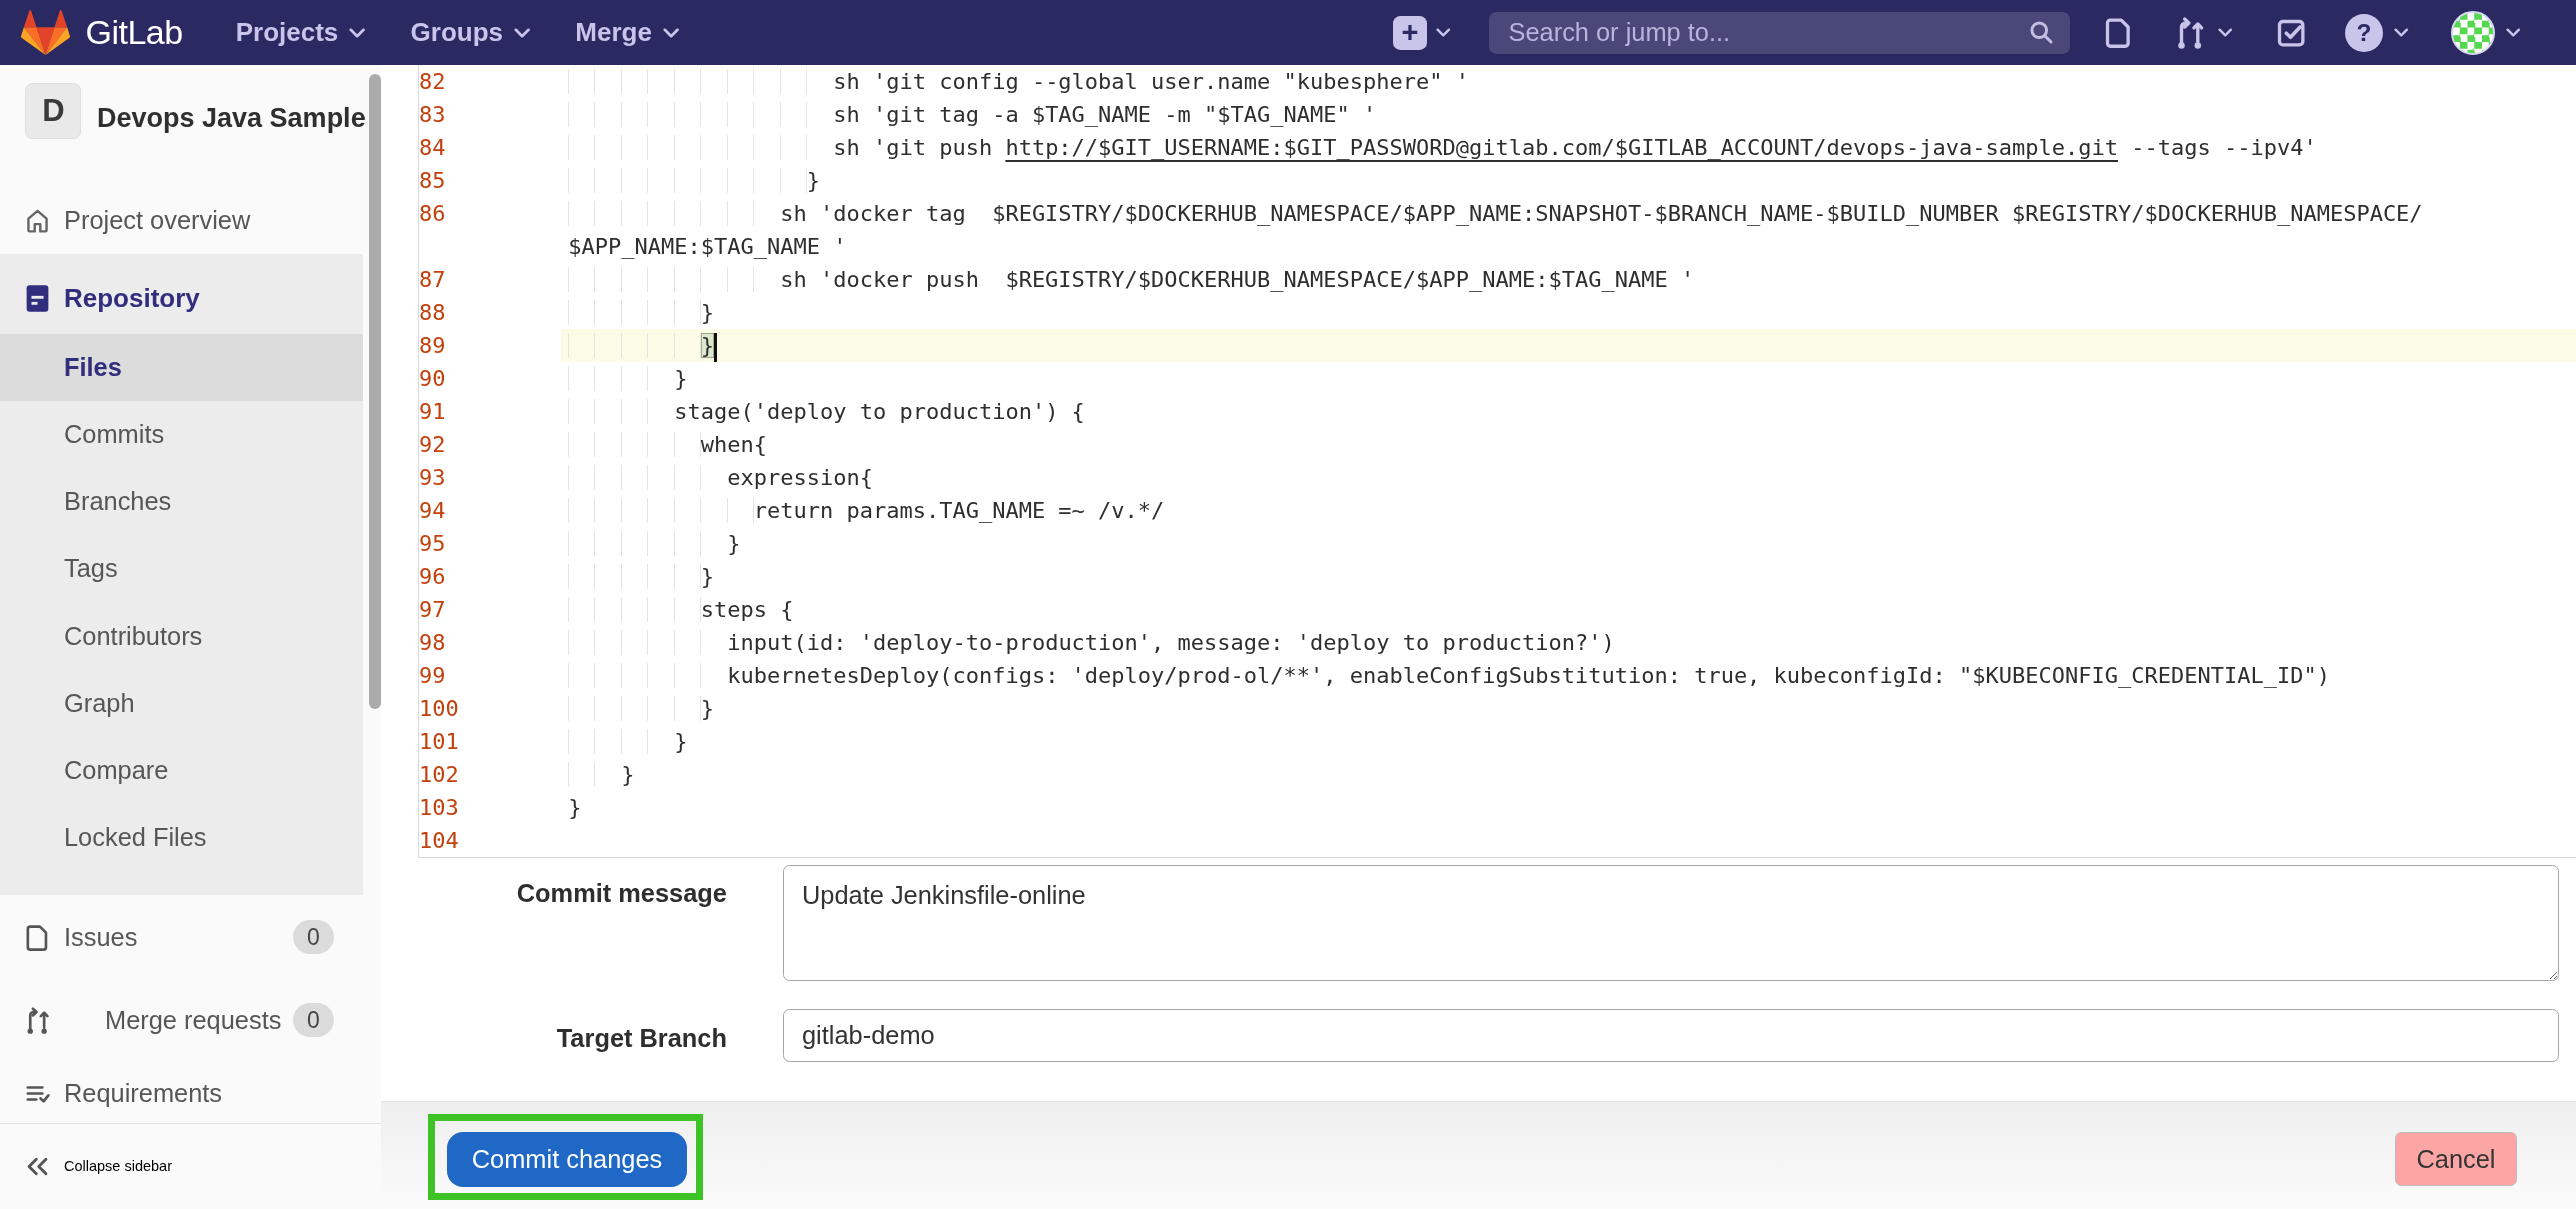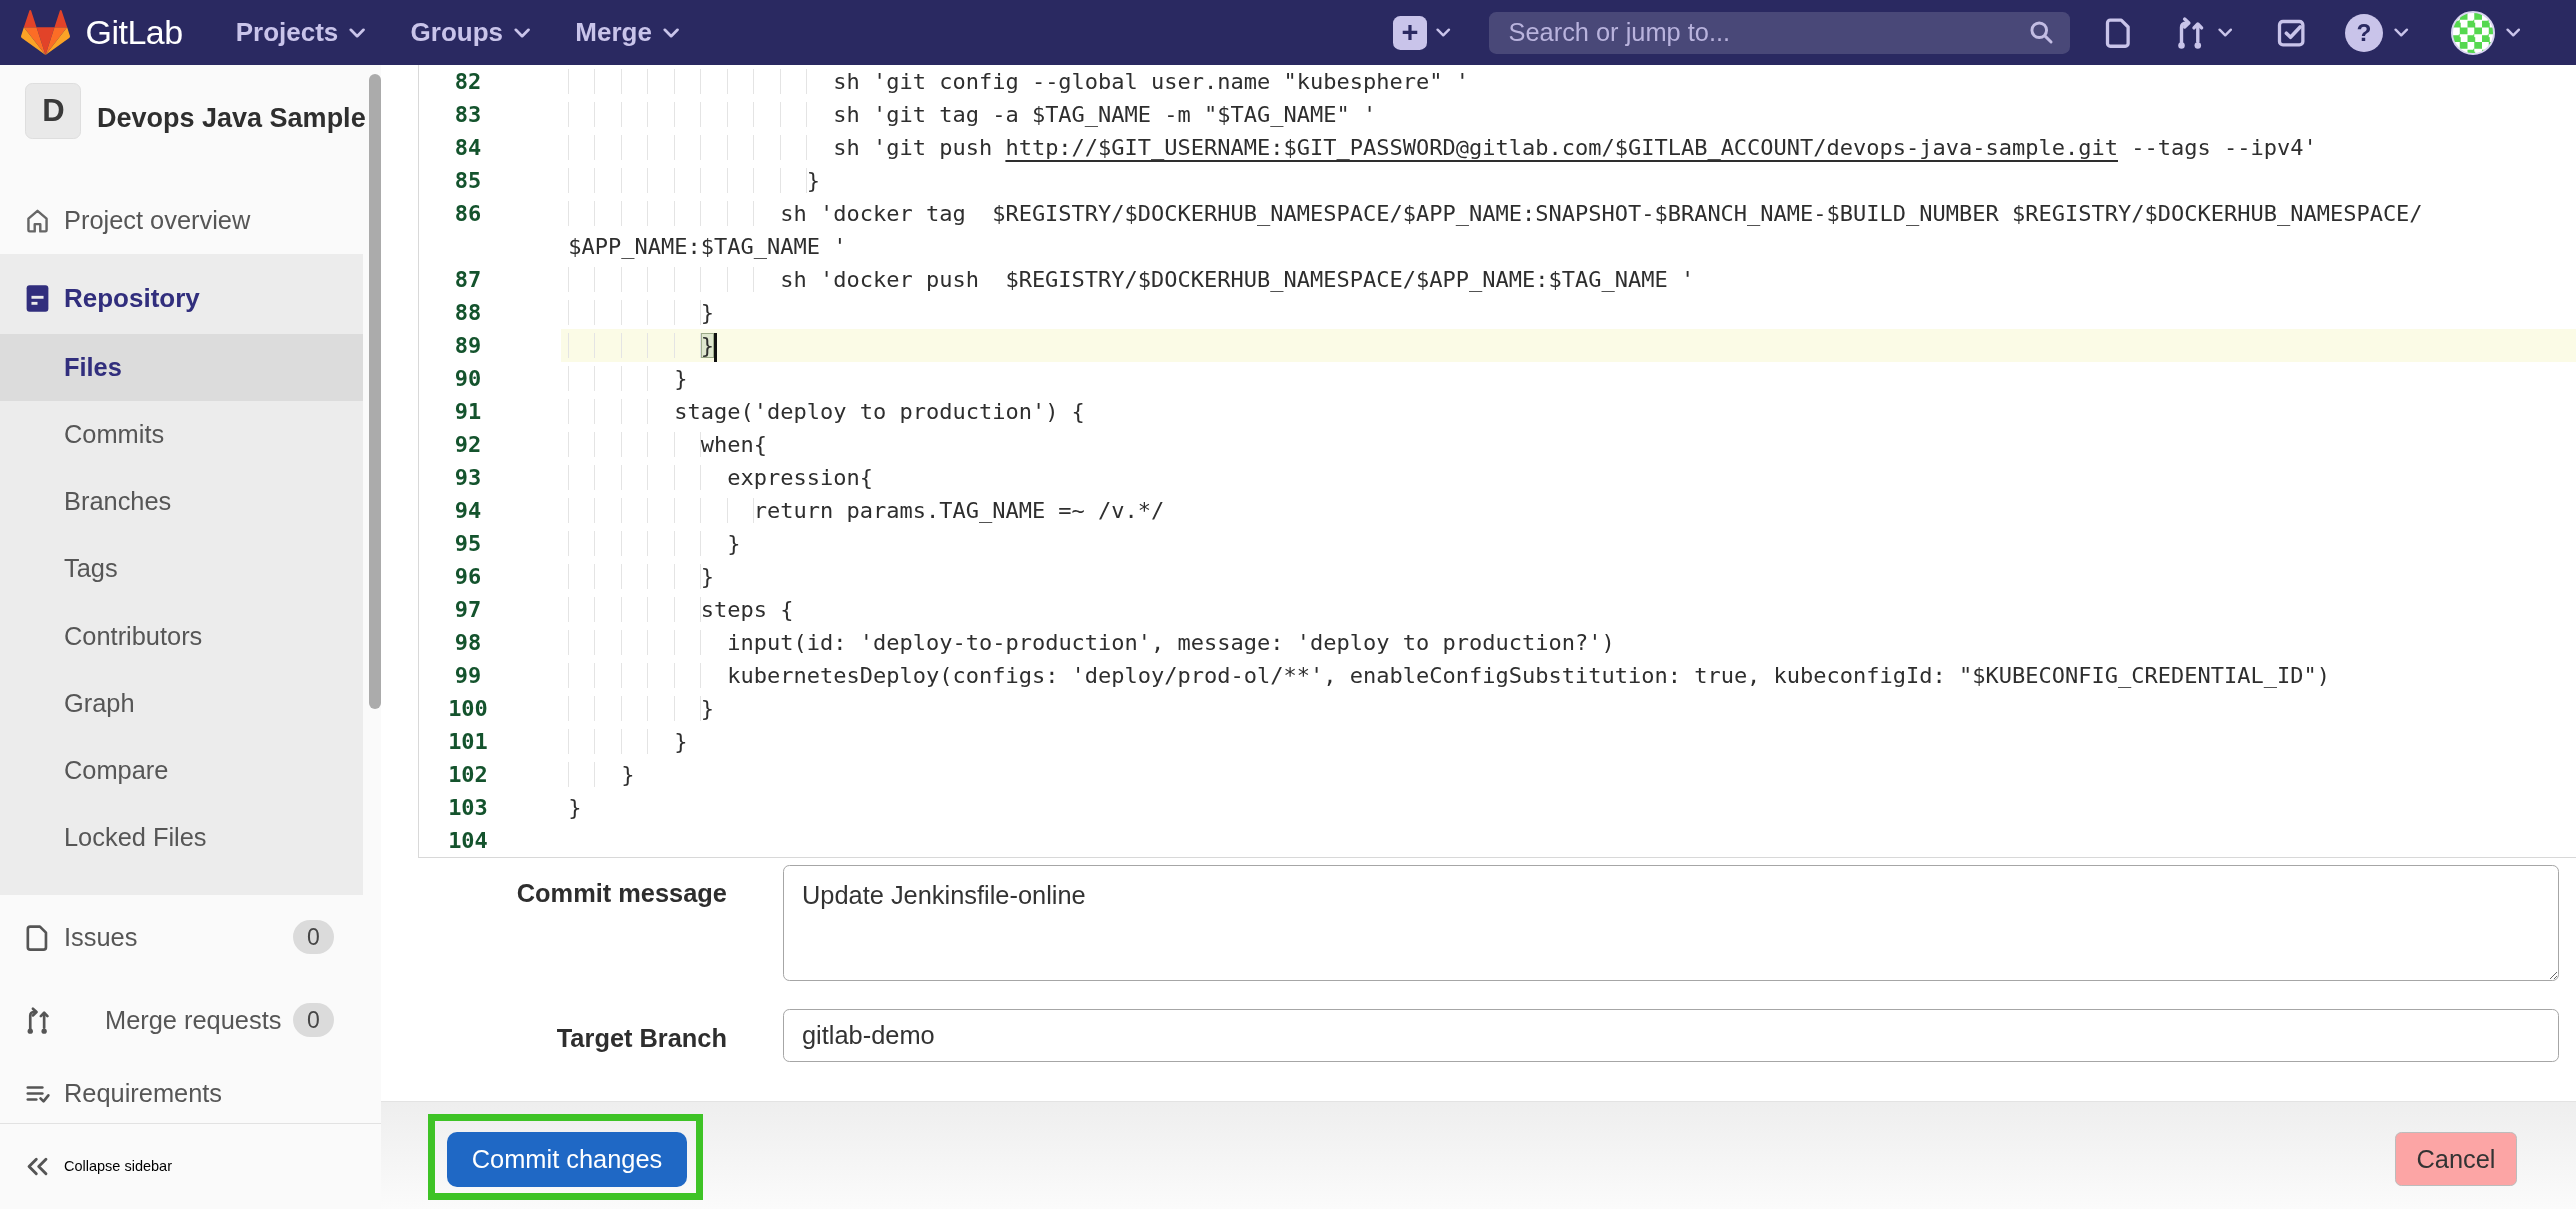--- a/index.html
+++ b/index.html
@@ -81,22 +81,22 @@
   .sb-scroll { position:absolute; left:369px; top:9px; width:11.8px; height:635px; background:#ababab; border-radius:6.4px; }
 
   
   .editor {
     position:absolute; top:65px; left:418px; width:2158px;
     border-left:0.9px solid #d9d9d9; border-bottom:1.8px solid #d8d8d8;
     background:#fff; font-family:"DejaVu Sans Mono", monospace; font-size:22px;
   }
   .crow { display:flex; height:33px; line-height:33px; white-space:pre; }
   .gut {
-    flex:0 0 142px; text-align:center; padding-right:44px; color:#14532d;
-    font-size:22px; user-select:none;font-weight:bold;
+    flex:0 0 142px; text-align:left; padding-right:44px; color:#c2410c;
+    font-size:22px; user-select:none;
   }
   .codecell { flex:1; padding-left:7.3px; color:#2e2e2e; overflow:hidden; }
   .crow.active .codecell { background:#fbfbe6; }
   .ind {
     white-space:pre;
     background:repeating-linear-gradient(to right, #e4e4e4 0 0.9px, transparent 0.9px 2ch);
   }
   .codelink { text-decoration:underline; text-decoration-thickness:2.3px; text-underline-offset:5.4px; color:#2e2e2e; }
   .bmatch { background:#dfe7cf; box-shadow:inset 0 0 0 0.9px #9aa887; }
   .caret { display:inline-block; width:2.7px; height:29px; background:#111; vertical-align:middle; margin-left:0px; }
@@ -117,21 +117,21 @@
   .footer {
     position:absolute; left:381px; top:1101px; width:2195px; height:108px;
     border-top:0.9px solid #e3e3e3; background:linear-gradient(180deg,#eeeeee,#fbfbfb);
   }
   .green-annot {
     position:absolute; left:428px; top:1114px; width:275px; height:86px;
     border:7.3px solid #3ec326; z-index:21; pointer-events:none;
   }
   .commit-btn {
     position:absolute; left:447px; top:1132px; width:240px; height:55px;
-    background:#1f68c5; color:#fff; border:none; border-radius:10px;
+    background:#1f68c5; color:#fff; border:none; border-radius:16px;
     font-size:25.4px; font-family:"Liberation Sans",sans-serif; cursor:pointer; z-index:20;
   }
   .cancel-btn {
     position:absolute; left:2395px; top:1132px; width:122px; height:54px;
     background:#fca5a5; color:#333; border:1.4px solid #bcbcbc; border-radius:6.4px;
     font-size:25.4px; font-family:"Liberation Sans",sans-serif; cursor:pointer; z-index:20;
   }
 </style>
 </head>
 <body>

